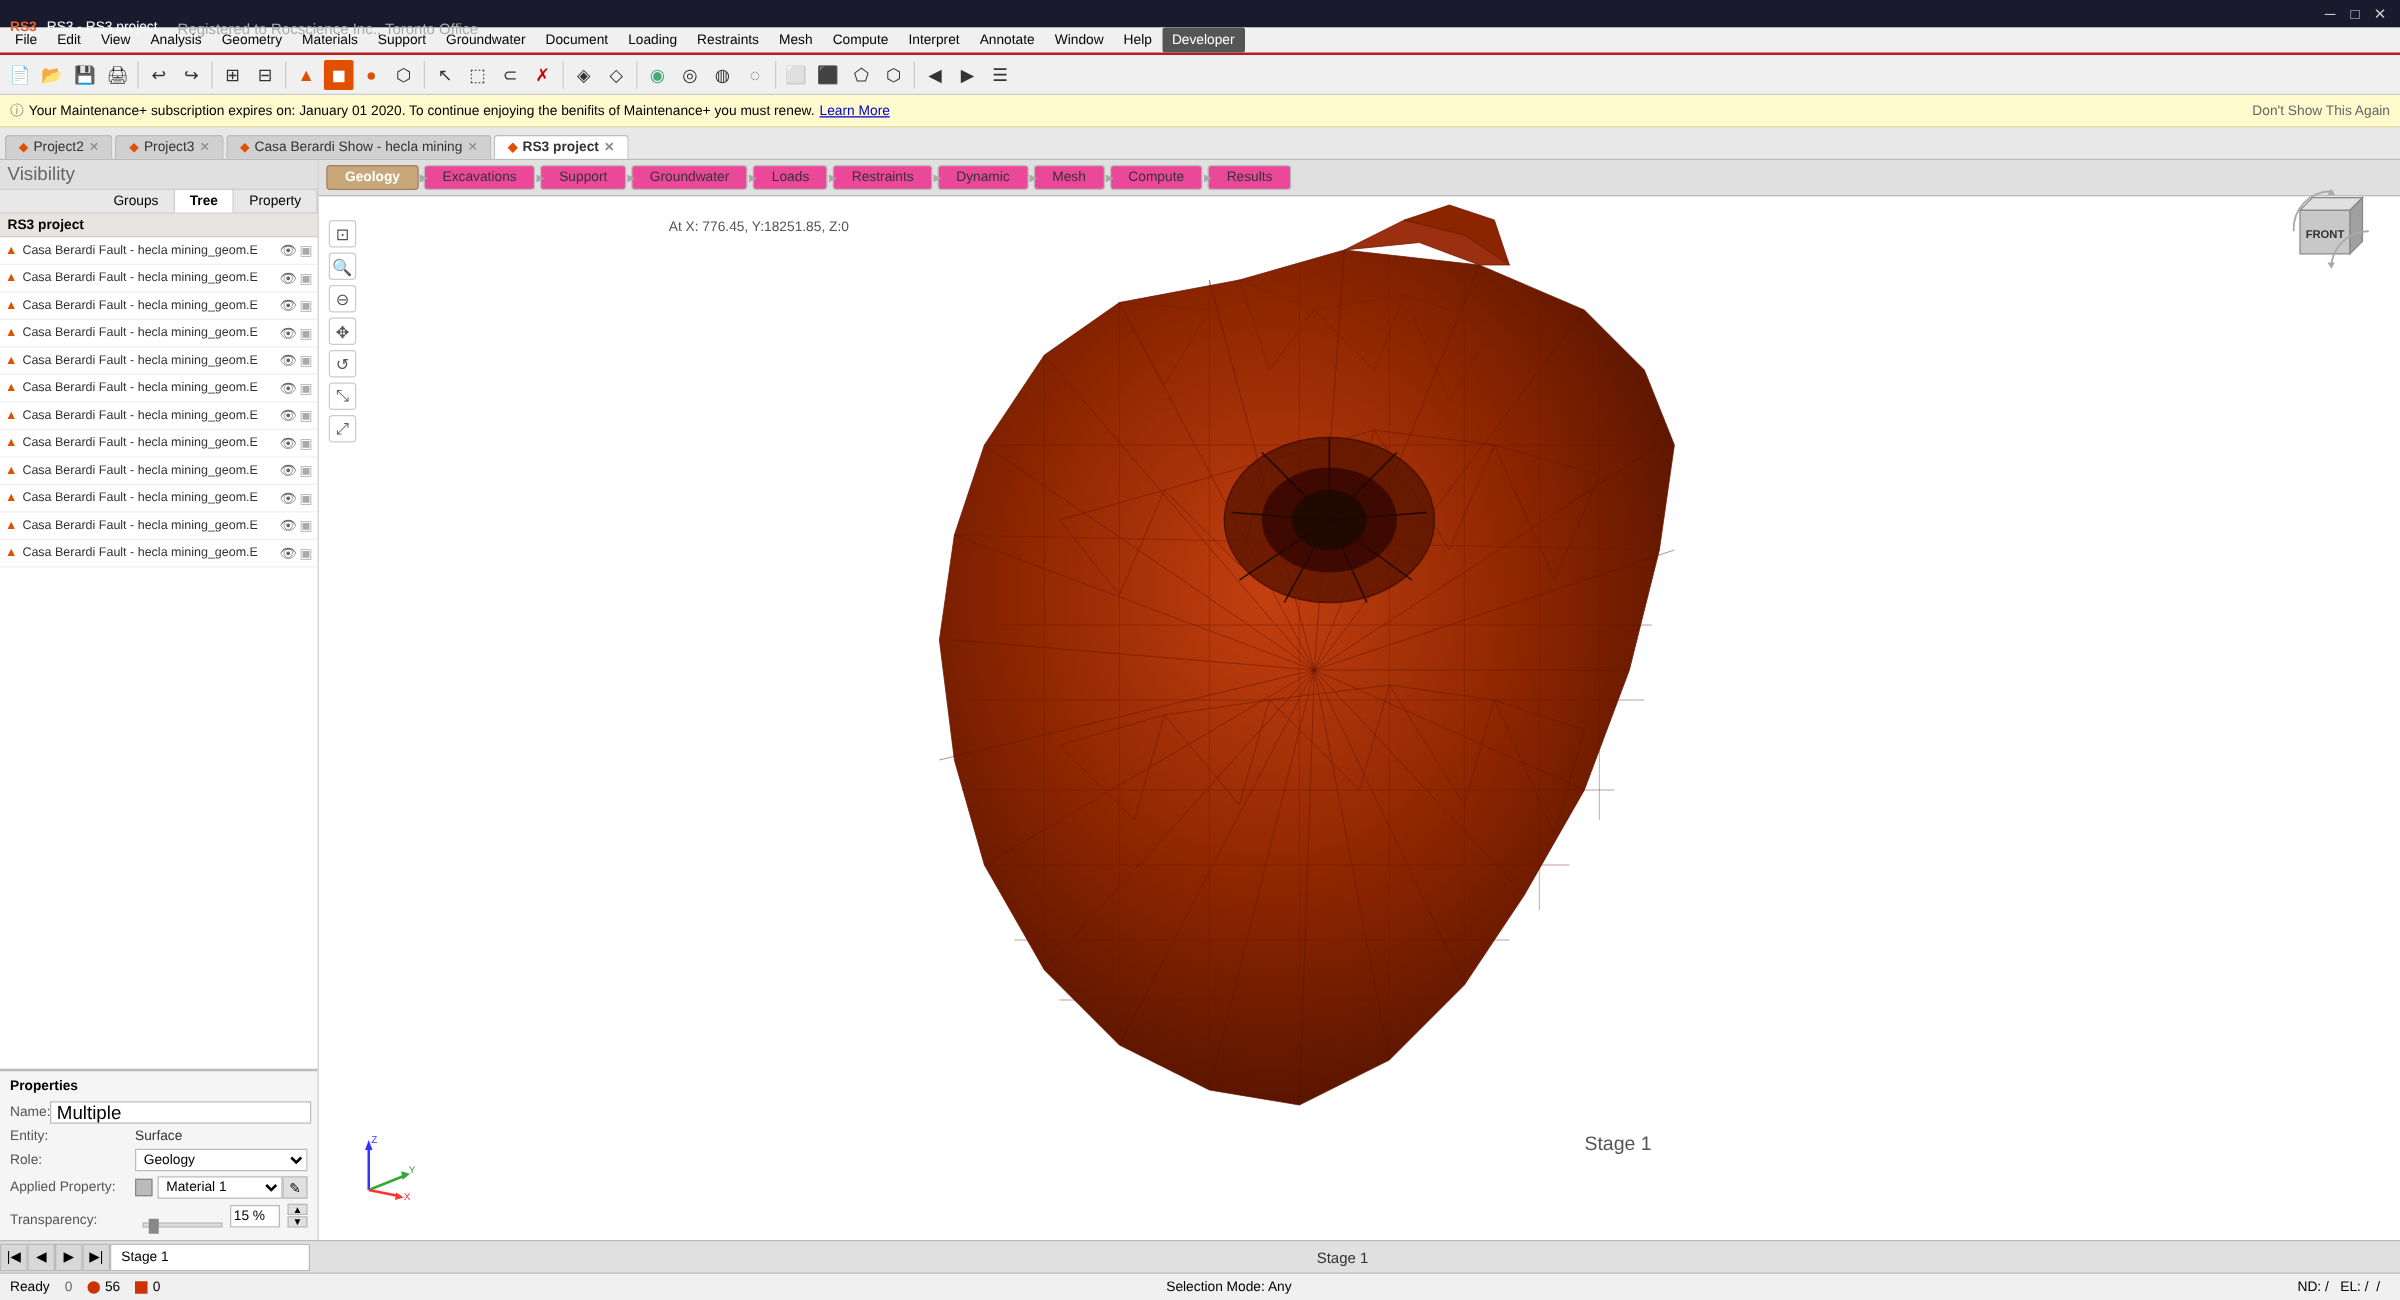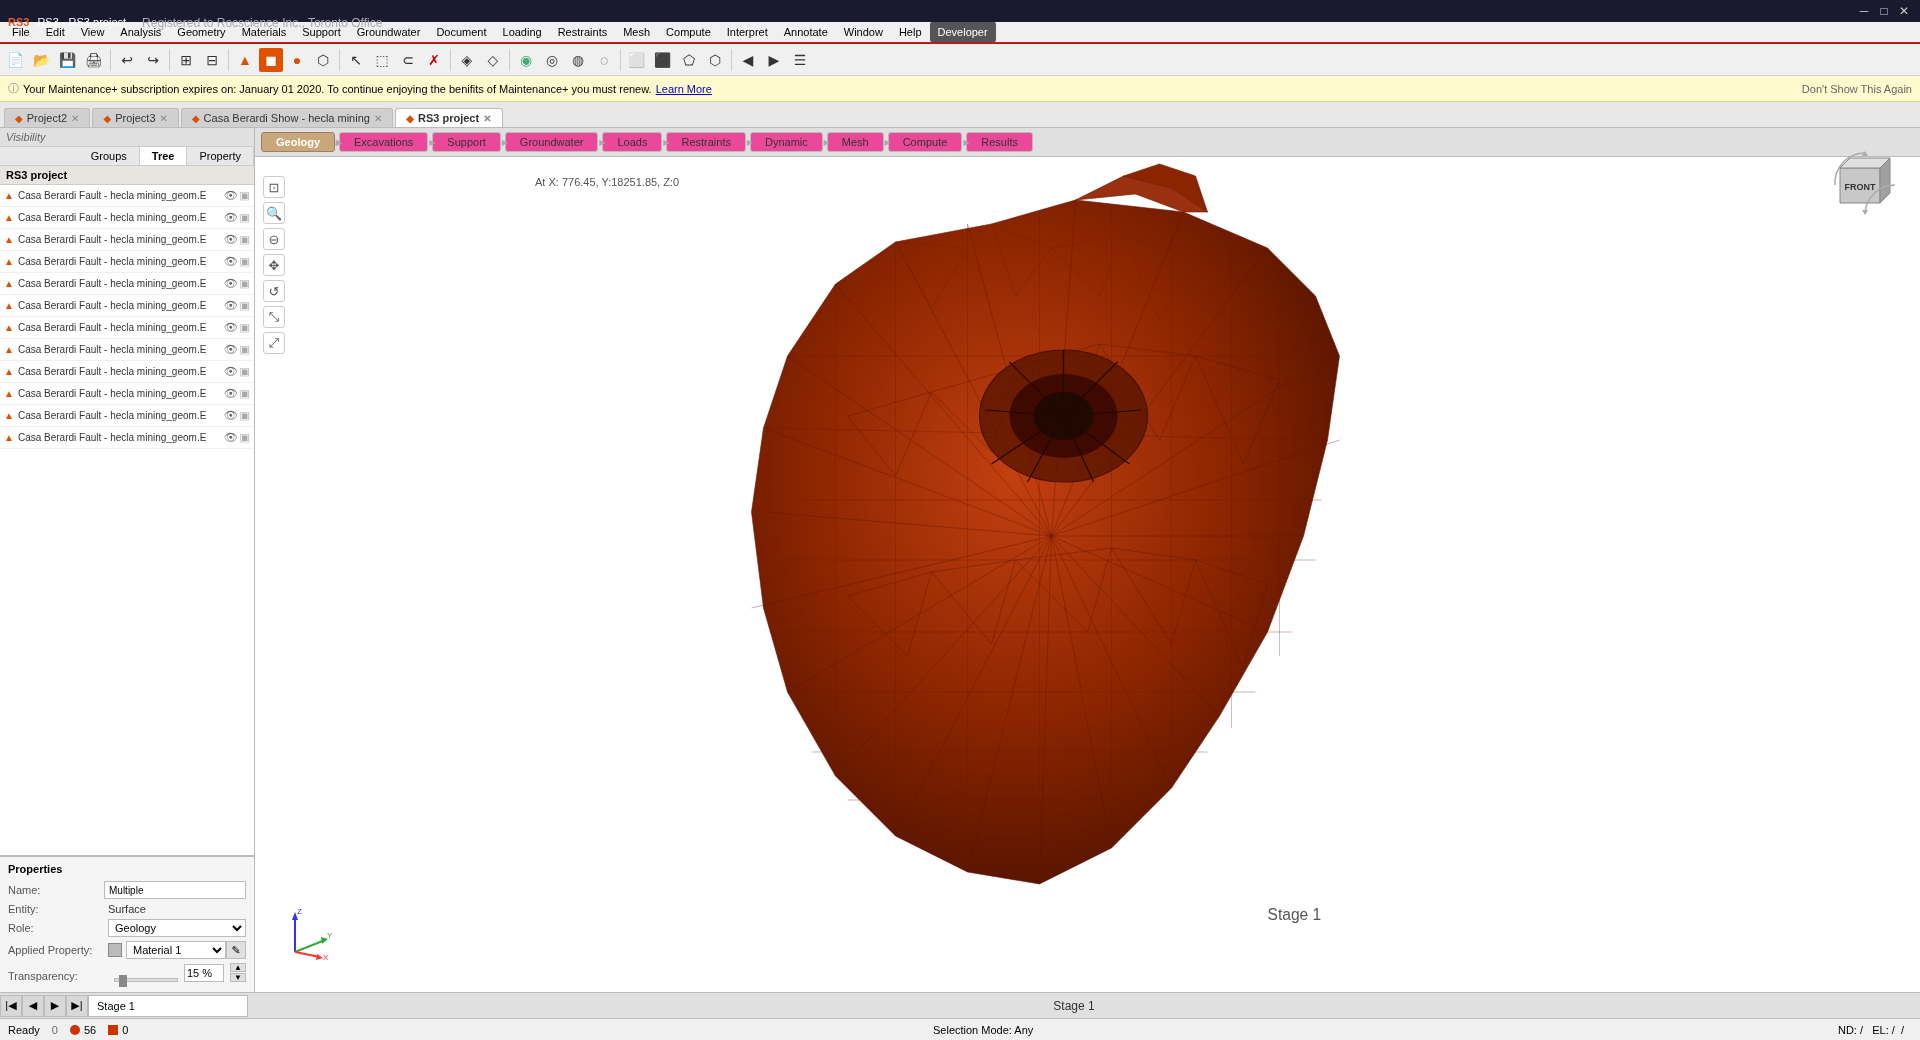--- a/index.html
+++ b/index.html
@@ -112,24 +112,23 @@
       border-right: 1px solid #bbb;
       display: flex;
       flex-direction: column;
       flex-shrink: 0;
     }
 
     
     #visibility-header {
       background: #e0e0e0;
       padding: 3px 6px;
-      font-size: 11px;
+      font-size: 15px;
       color: #666;
       border-bottom: 1px solid #ccc;
-      font-style: italic;
     }
     #visibility-tabs {
       display: flex;
       background: #e8e8e8;
       border-bottom: 1px solid #ccc;
       justify-content: flex-end;
     }
     .vis-tab {
       padding: 3px 12px;
       cursor: pointer;
@@ -177,21 +176,21 @@
     #properties-title {
       font-weight: bold;
       margin-bottom: 6px;
       font-size: 11px;
     }
     .prop-row { display: flex; align-items: center; margin-bottom: 4px; }
     .prop-label { width: 100px; color: #555; }
     .prop-value { flex: 1; color: #333; }
     .prop-input {
       flex: 1; border: 1px solid #bbb; background: white;
-      padding: 1px 4px; font-size: 10px; height: 18px;
+      padding: 1px 4px; font-size: 15px; height: 18px;
     }
     .prop-select {
       flex: 1; border: 1px solid #bbb; background: white;
       font-size: 11px; height: 18px; padding: 0 2px;
     }
     .prop-color-box {
       width: 14px; height: 14px; background: #bbb;
       border: 1px solid #888; margin-right: 4px; display: inline-block;
     }
     .prop-edit-btn {

